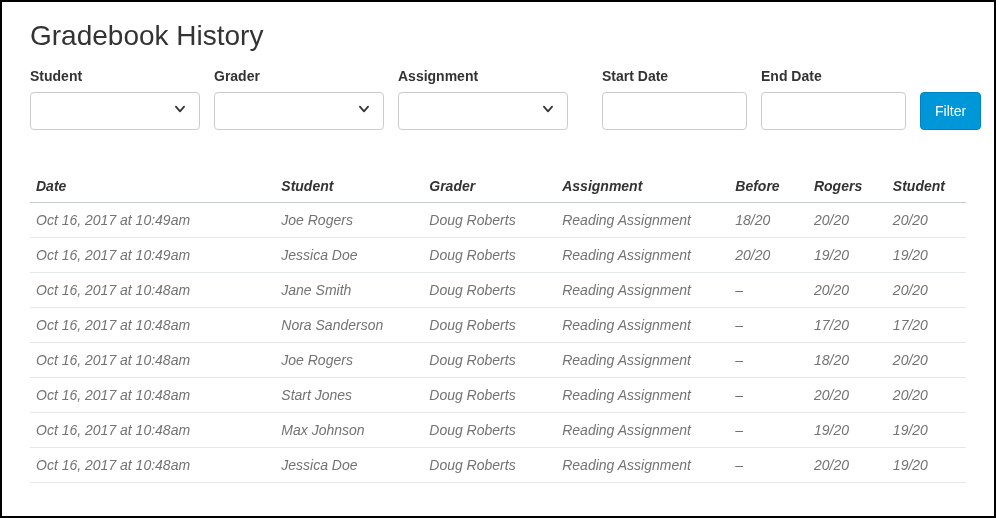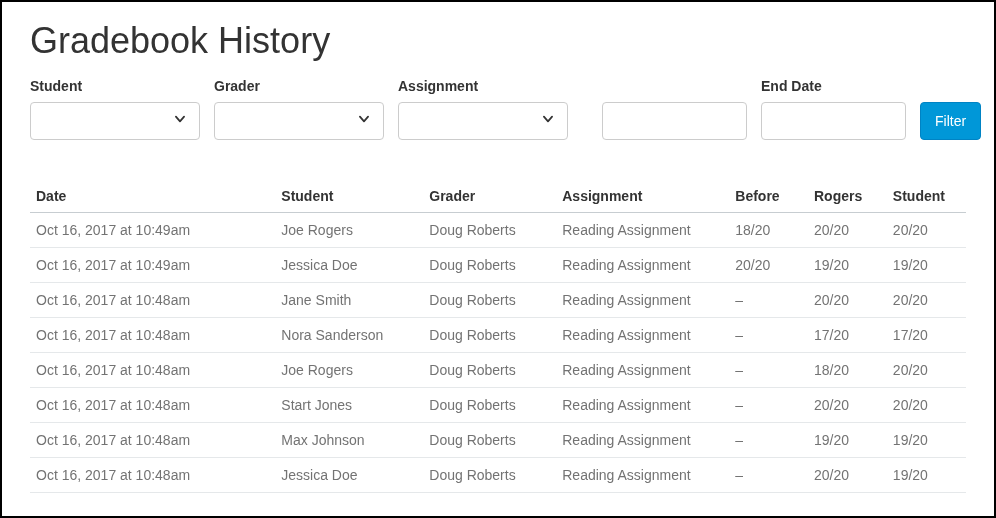--- a/index.html
+++ b/index.html
@@ -8,21 +8,21 @@
     font-family: -apple-system, BlinkMacSystemFont, "Segoe UI", Arial, sans-serif;
     color: #333;
     background: #fff;
     width: 996px;
     height: 518px;
     border: 2px solid #000;
     padding: 14px 28px 0 28px;
     overflow: hidden;
   }
   h1.page-title {
-    font-size: 36px;
+    font-size: 28px;
     font-weight: 400;
     color: #333;
     margin: 4px 0 16px 0;
   }
   .filters {
     display: flex;
     align-items: flex-end;
     gap: 14px;
     margin-bottom: 40px;
   }
@@ -74,20 +74,21 @@
     font-size: 14px;
     cursor: pointer;
   }
   .spacer { flex: 0 0 6px; }
   .push { margin-left: auto; }
 
   table.history {
     width: 100%;
     border-collapse: collapse;
     font-size: 14px;
+    font-style: italic;
   }
   table.history th {
     text-align: left;
     font-weight: 700;
     padding: 8px 6px;
     border-bottom: 1px solid #c7cdd1;
     color: #333;
   }
   table.history td {
     padding: 9px 6px;
@@ -138,20 +139,21 @@
         <svg width="14" height="14" viewBox="0 0 24 24">
             <path d="M5 8l7 8 7-8" fill="none" stroke="#333" stroke-width="3" stroke-linecap="round" stroke-linejoin="round"></path>
           </svg>
       </span>
     </div>
   </div>
 
   <div class="spacer"></div>
 
   <div class="filter-group">
+    <span class="filter-label">Start Date</span>
     <input type="text" class="date-input" value="" style="">
   </div>
 
   <div class="filter-group">
     <span class="filter-label">End Date</span>
     <input type="text" class="date-input" value="" style="">
   </div>
 
   <button class="btn-filter push">Filter</button>
 </div>

